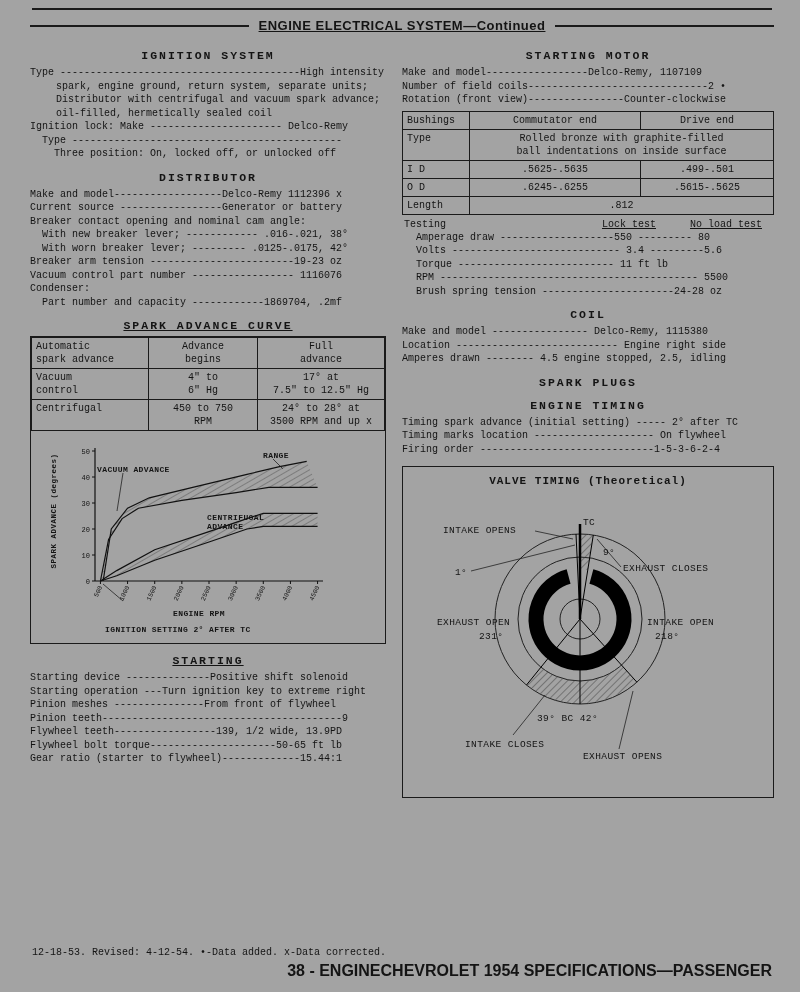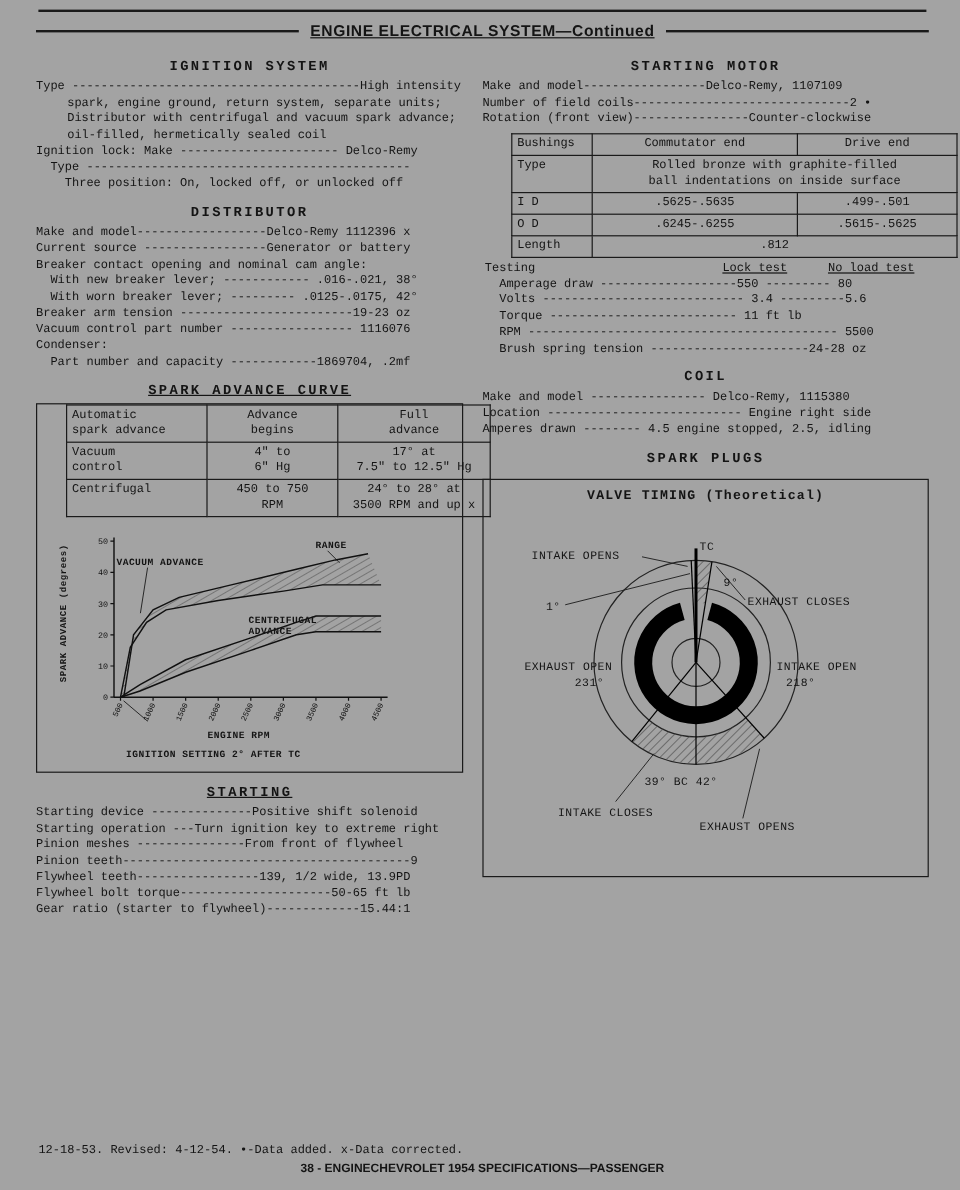--- a/index.html
+++ b/index.html
@@ -12,43 +12,43 @@
   .page-title{font-family:"Liberation Sans",sans-serif;font-weight:bold;font-size:13px;
               letter-spacing:.5px;text-decoration:underline;white-space:nowrap;}
   .columns{display:flex;gap:16px;margin-top:4px;flex:1;align-items:flex-start;}
   .col-left{width:356px;flex:none;}
   .col-right{width:372px;flex:none;}
   .sec{margin-top:10px;}
   .sec-title{text-align:center;font-weight:bold;font-size:11.5px;letter-spacing:2px;margin:0 0 4px 0;}
   .sec-title.u{text-decoration:underline;}
   .line{margin:0;font-size:10px;line-height:1.35;white-space:pre-wrap;padding-left:26px;text-indent:-26px;}
   .boxed{border:1.5px solid #1a1a1a;}
-  table{border-collapse:collapse;width:100%;font-size:10px;table-layout:fixed;margin-left:24px;}
+  table{border-collapse:collapse;width:100%;font-size:10px;table-layout:fixed;}
   td{border:1px solid #1a1a1a;padding:2px 4px;vertical-align:top;white-space:pre-line;line-height:1.3;}
   td.c{text-align:center;}
   .sat-c0{width:108px;} .sat-c1{width:100px;}
   .bt-c0{width:58px;} .bt-c1{width:162px;}
   .testing{padding:4px 2px 0 2px;}
   .testing-head{display:flex;font-size:10px;margin-bottom:1px;}
   .testing-head .t-label{width:170px;}
   .testing-head .t-col1{width:110px;text-align:center;text-decoration:underline;}
   .testing-head .t-col2{flex:1;text-align:right;text-decoration:underline;padding-right:10px;}
   .chart-wrap{position:relative;height:208px;margin-top:4px;}
   .chart-wrap svg{position:absolute;left:34px;top:8px;}
   .chart-label{position:absolute;font-size:8px;font-weight:bold;letter-spacing:.4px;white-space:pre-line;}
   .chart-ylabel{position:absolute;left:-52px;top:72px;width:150px;transform:rotate(-90deg);
                 font-size:7.5px;font-weight:bold;text-align:center;letter-spacing:.5px;}
   .vbox{position:relative;border:1.5px solid #1a1a1a;height:330px;margin-top:10px;}
   .vt-title{position:absolute;left:0;right:0;top:8px;text-align:center;font-size:11px;font-weight:bold;letter-spacing:1px;}
   .vt-svg{position:absolute;left:2px;top:22px;}
   .vlab{position:absolute;font-size:9.5px;letter-spacing:.4px;white-space:nowrap;}
   .footer{margin-top:auto;}
   .rev-note{font-size:10px;margin:0 2px 4px 2px;}
-  .footer-row{display:flex;justify-content:center;align-items:baseline;
-              font-family:"Liberation Sans",sans-serif;font-weight:bold;font-size:10px;margin:0 2px;}
+  .footer-row{display:flex;justify-content:flex-end;align-items:baseline;
+              font-family:"Liberation Sans",sans-serif;font-weight:bold;font-size:16px;margin:0 2px;}
 </style>
 </head>
 <body>
 
 <div class="page">
 
   <div class="topline"></div>
 
   <div class="header-row">
     <span class="hrule"></span>
@@ -252,20 +252,28 @@
             <p class="line">Make and model ---------------- Delco-Remy, 1115380</p>
             <p class="line">Location --------------------------- Engine right side</p>
             <p class="line">Amperes drawn -------- 4.5 engine stopped, 2.5, idling</p>
           </div>
       </div>
 
       <div class="sec">
         <h3 class="sec-title">SPARK PLUGS</h3>
       </div>
 
+      <div class="sec">
+        <h3 class="sec-title">ENGINE TIMING</h3>
+        <div>
+            <p class="line">Timing spark advance (initial setting) ----- 2° after TC</p>
+            <p class="line">Timing marks location -------------------- On flywheel</p>
+            <p class="line">Firing order -----------------------------1-5-3-6-2-4</p>
+          </div>
+      </div>
 
       <div class="vbox">
         <div class="vt-title">VALVE TIMING (Theoretical)</div>
         <svg class="vt-svg" width="360" height="300" viewBox="0 0 360 300">
           <defs>
             <pattern id="vhatch" width="5" height="5" patternUnits="userSpaceOnUse" patternTransform="rotate(45)">
               <line x1="0" y1="0" x2="0" y2="5" stroke="#444" stroke-width="1"></line>
             </pattern>
           </defs>
           <circle cx="175" cy="130" r="85" fill="none" stroke="#222" stroke-width="1"></circle>

